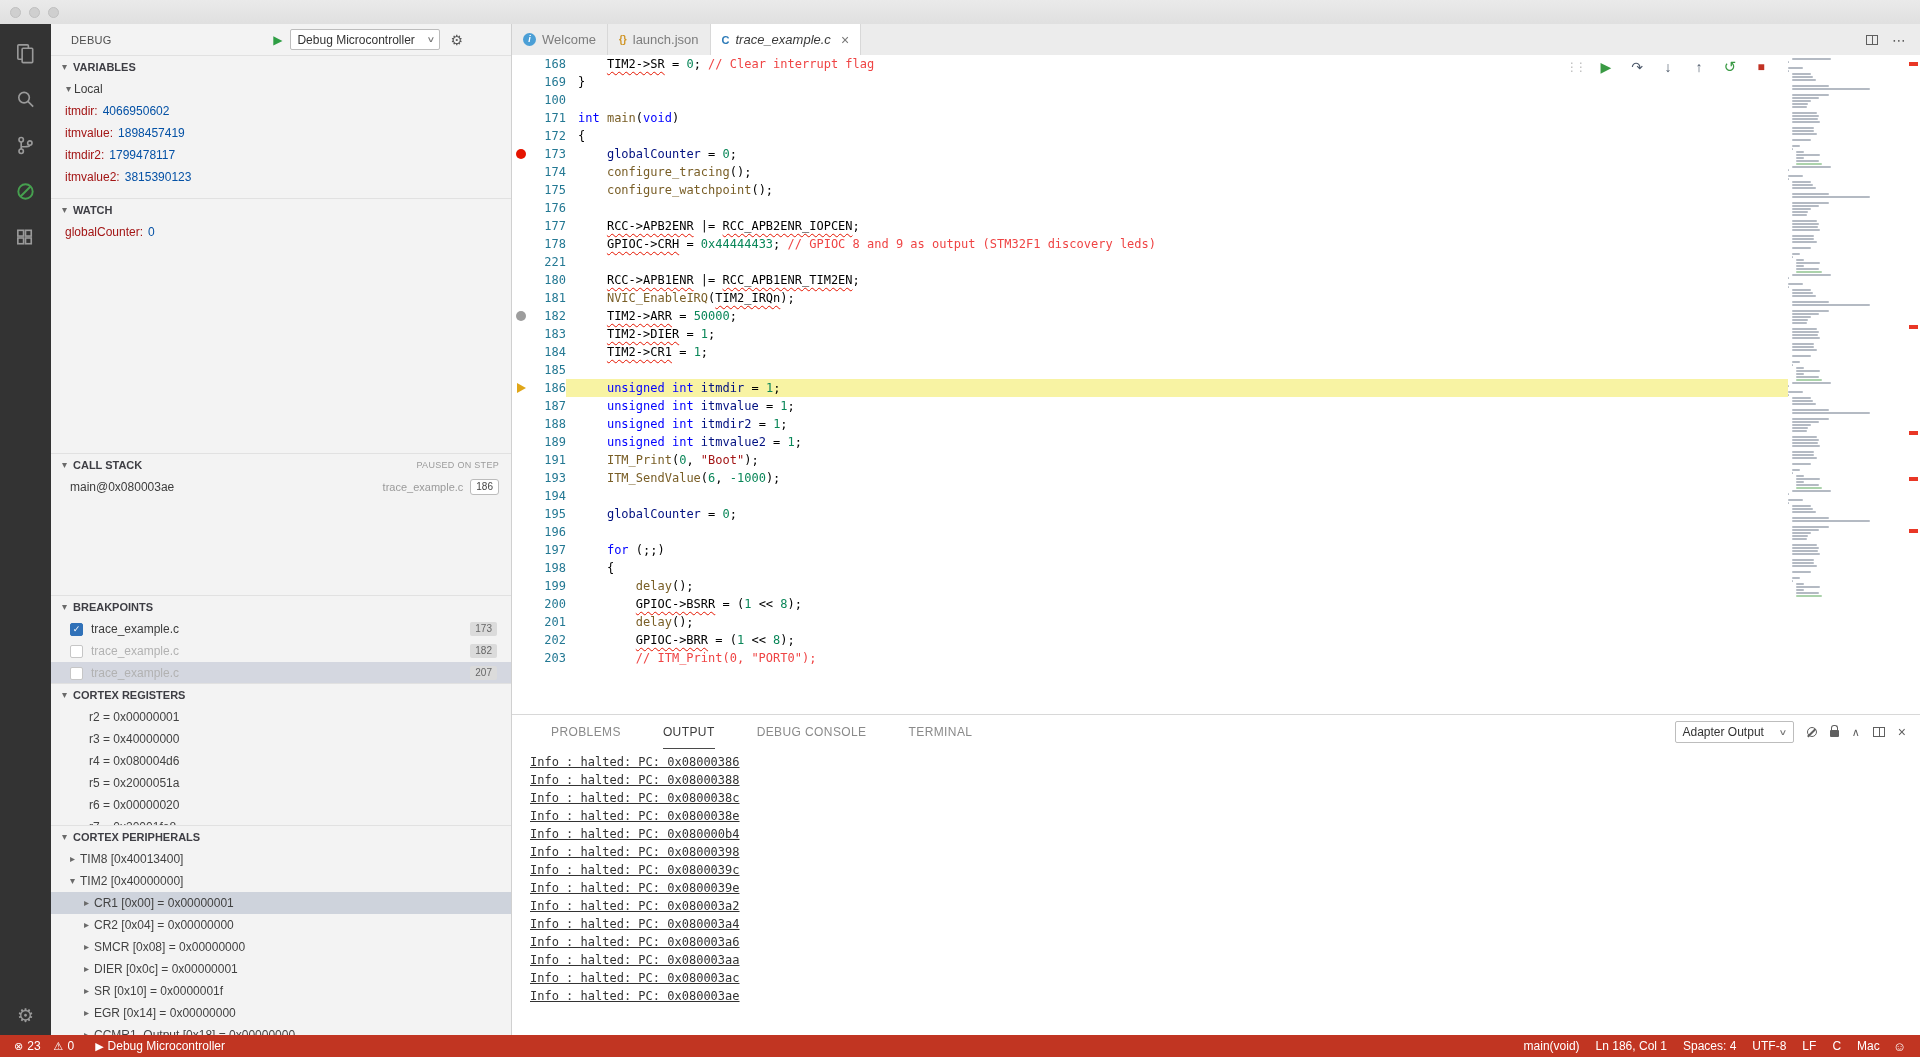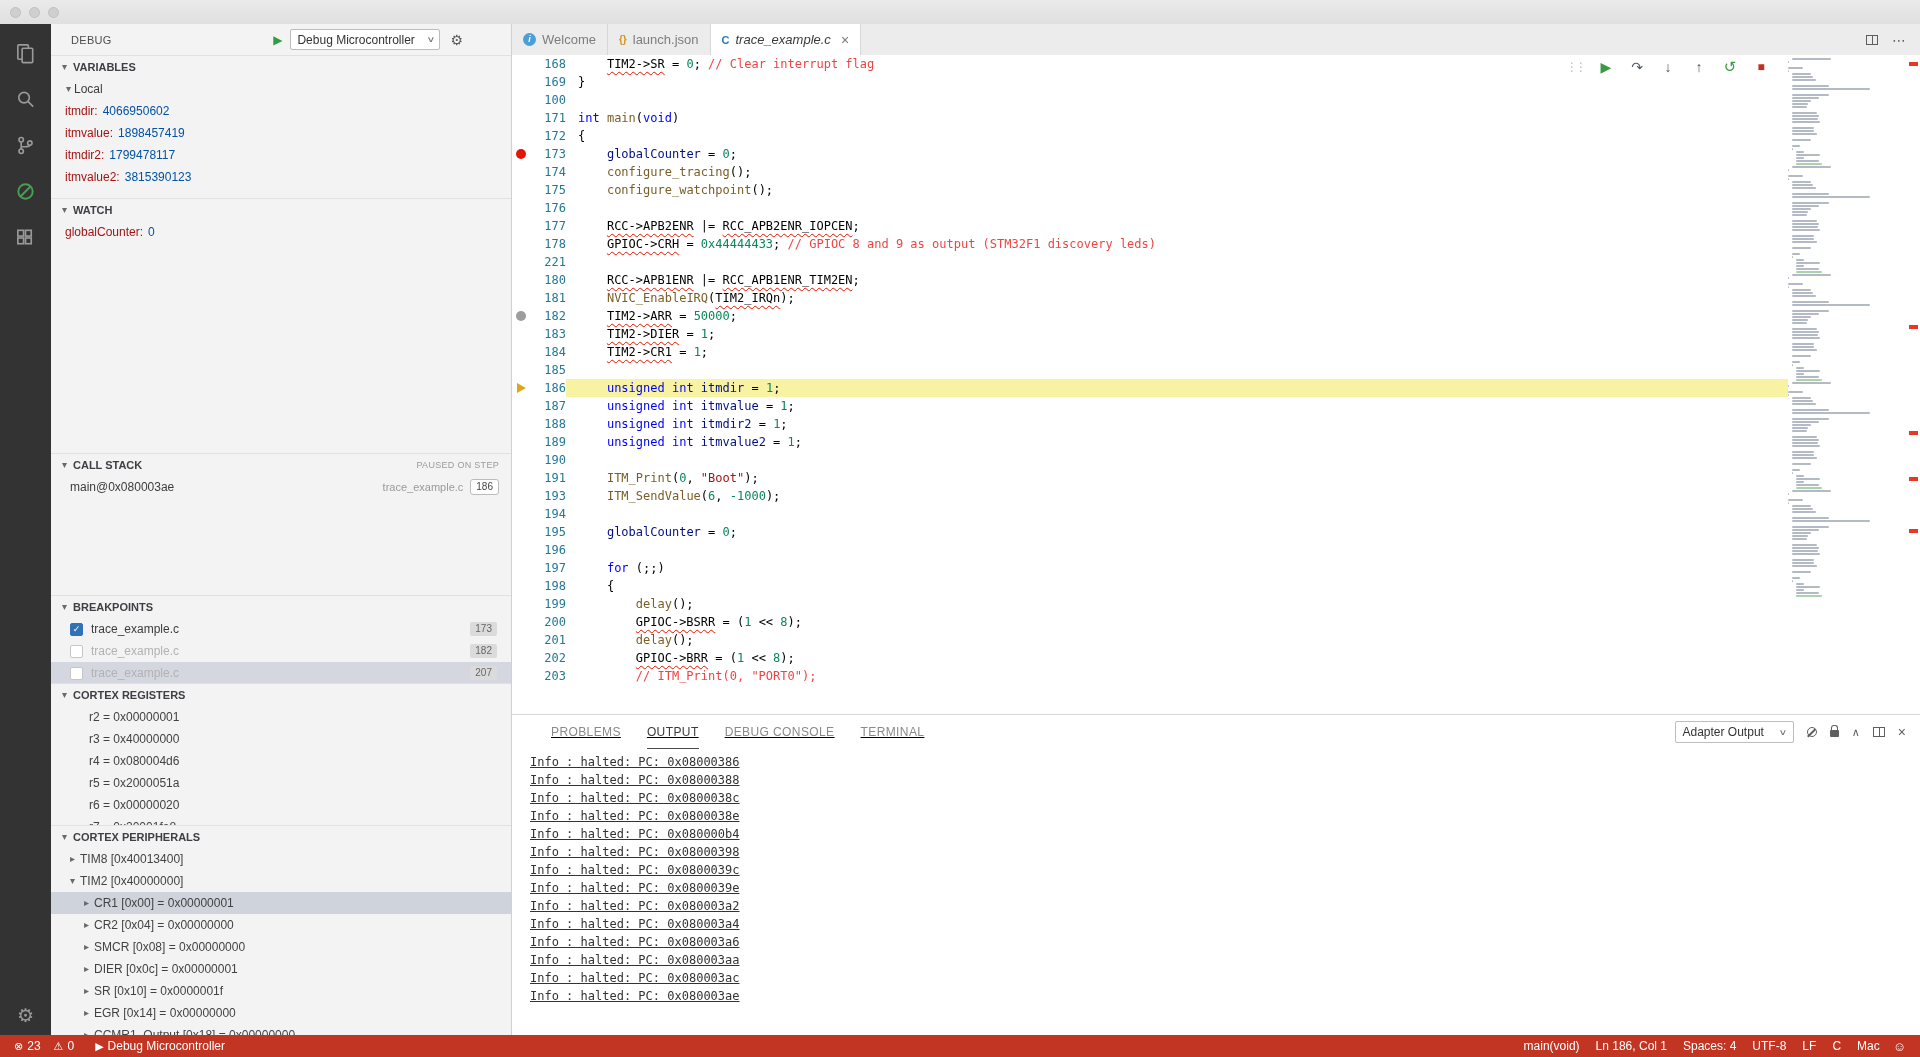--- a/index.html
+++ b/index.html
@@ -109,21 +109,21 @@
   .debug-controls{position:absolute;top:3px;right:150px;display:flex;gap:13px;align-items:center;font-size:14px;}
   .dc{width:18px;text-align:center;cursor:pointer;color:#4e5a6b;}
   .dc-drag-handle{color:#bbbbbb;letter-spacing:-3px;font-size:12px;cursor:grab;}
   .dc-continue{color:#3a9a44;}
   .dc-restart{color:#3a9a44;font-size:15px;}
   .dc-stop{color:#c13123;font-size:12px;}
 
   
   .panel{height:320px;flex:none;border-top:1px solid #d8d8d8;display:flex;flex-direction:column;background:#fff;}
   .panel-header{height:34px;flex:none;position:relative;display:flex;align-items:center;}
-  .ptabs{display:flex;gap:26px;padding-left:39px;height:34px;align-items:center;text-decoration:underline;}
+  .ptabs{display:flex;gap:42px;padding-left:39px;height:34px;align-items:center;}
   .ptab{font-size:12px;color:#8a8a8a;letter-spacing:.4px;height:34px;line-height:34px;box-sizing:border-box;cursor:pointer;}
   .ptab.active{color:#3b3b3b;border-bottom:1px solid #4a4a4a;}
   .pactions{position:absolute;right:14px;top:0;height:34px;display:flex;align-items:center;gap:13px;color:#5f5f5f;}
   .chan{height:22px;border:1px solid #bdbdbd;border-radius:2px;background:#fff;display:flex;align-items:center;gap:16px;padding:0 7px;box-sizing:border-box;font-size:12px;color:#333;cursor:pointer;}
   .pa{cursor:pointer;}
   .ic-clear{display:inline-block;width:10px;height:10px;border:1.5px solid #5f5f5f;border-radius:50%;position:relative;box-sizing:border-box;}
   .ic-clear::after{content:'';position:absolute;left:-2px;top:3.5px;width:11px;height:1.5px;background:#5f5f5f;transform:rotate(-45deg);}
   .ic-lock{display:inline-block;width:9px;height:7px;background:#5f5f5f;border-radius:1px;position:relative;margin-top:5px;}
   .ic-lock::before{content:'';position:absolute;left:1px;top:-5px;width:7px;height:6px;border:1.5px solid #5f5f5f;border-bottom:none;border-radius:3px 3px 0 0;box-sizing:border-box;}
   .pmax{font-size:11px;}
@@ -491,25 +491,20 @@
             </div>
             <div class="cline">
               <span class="cmargin"></span>
               <span class="lnum">188</span>
               <span class="ltext"><span class="p">    </span><span class="k">unsigned</span><span class="p"> </span><span class="k">int</span><span class="p"> </span><span class="v">itmdir2</span><span class="p"> = </span><span class="n">1</span><span class="p">;</span></span>
             </div>
             <div class="cline">
               <span class="cmargin"></span>
               <span class="lnum">189</span>
               <span class="ltext"><span class="p">    </span><span class="k">unsigned</span><span class="p"> </span><span class="k">int</span><span class="p"> </span><span class="v">itmvalue2</span><span class="p"> = </span><span class="n">1</span><span class="p">;</span></span>
-            </div>
-            <div class="cline">
-              <span class="cmargin"></span>
-              <span class="lnum">190</span>
-              <span class="ltext"></span>
             </div>
             <div class="cline">
               <span class="cmargin"></span>
               <span class="lnum">191</span>
               <span class="ltext"><span class="p">    </span><span class="f">ITM_Print</span><span class="p">(</span><span class="n">0</span><span class="p">, </span><span class="s">"Boot"</span><span class="p">);</span></span>
             </div>
             <div class="cline">
               <span class="cmargin"></span>
               <span class="lnum">193</span>
               <span class="ltext"><span class="p">    </span><span class="f">ITM_SendValue</span><span class="p">(</span><span class="n">6</span><span class="p">, </span><span class="n">-1000</span><span class="p">);</span></span>

